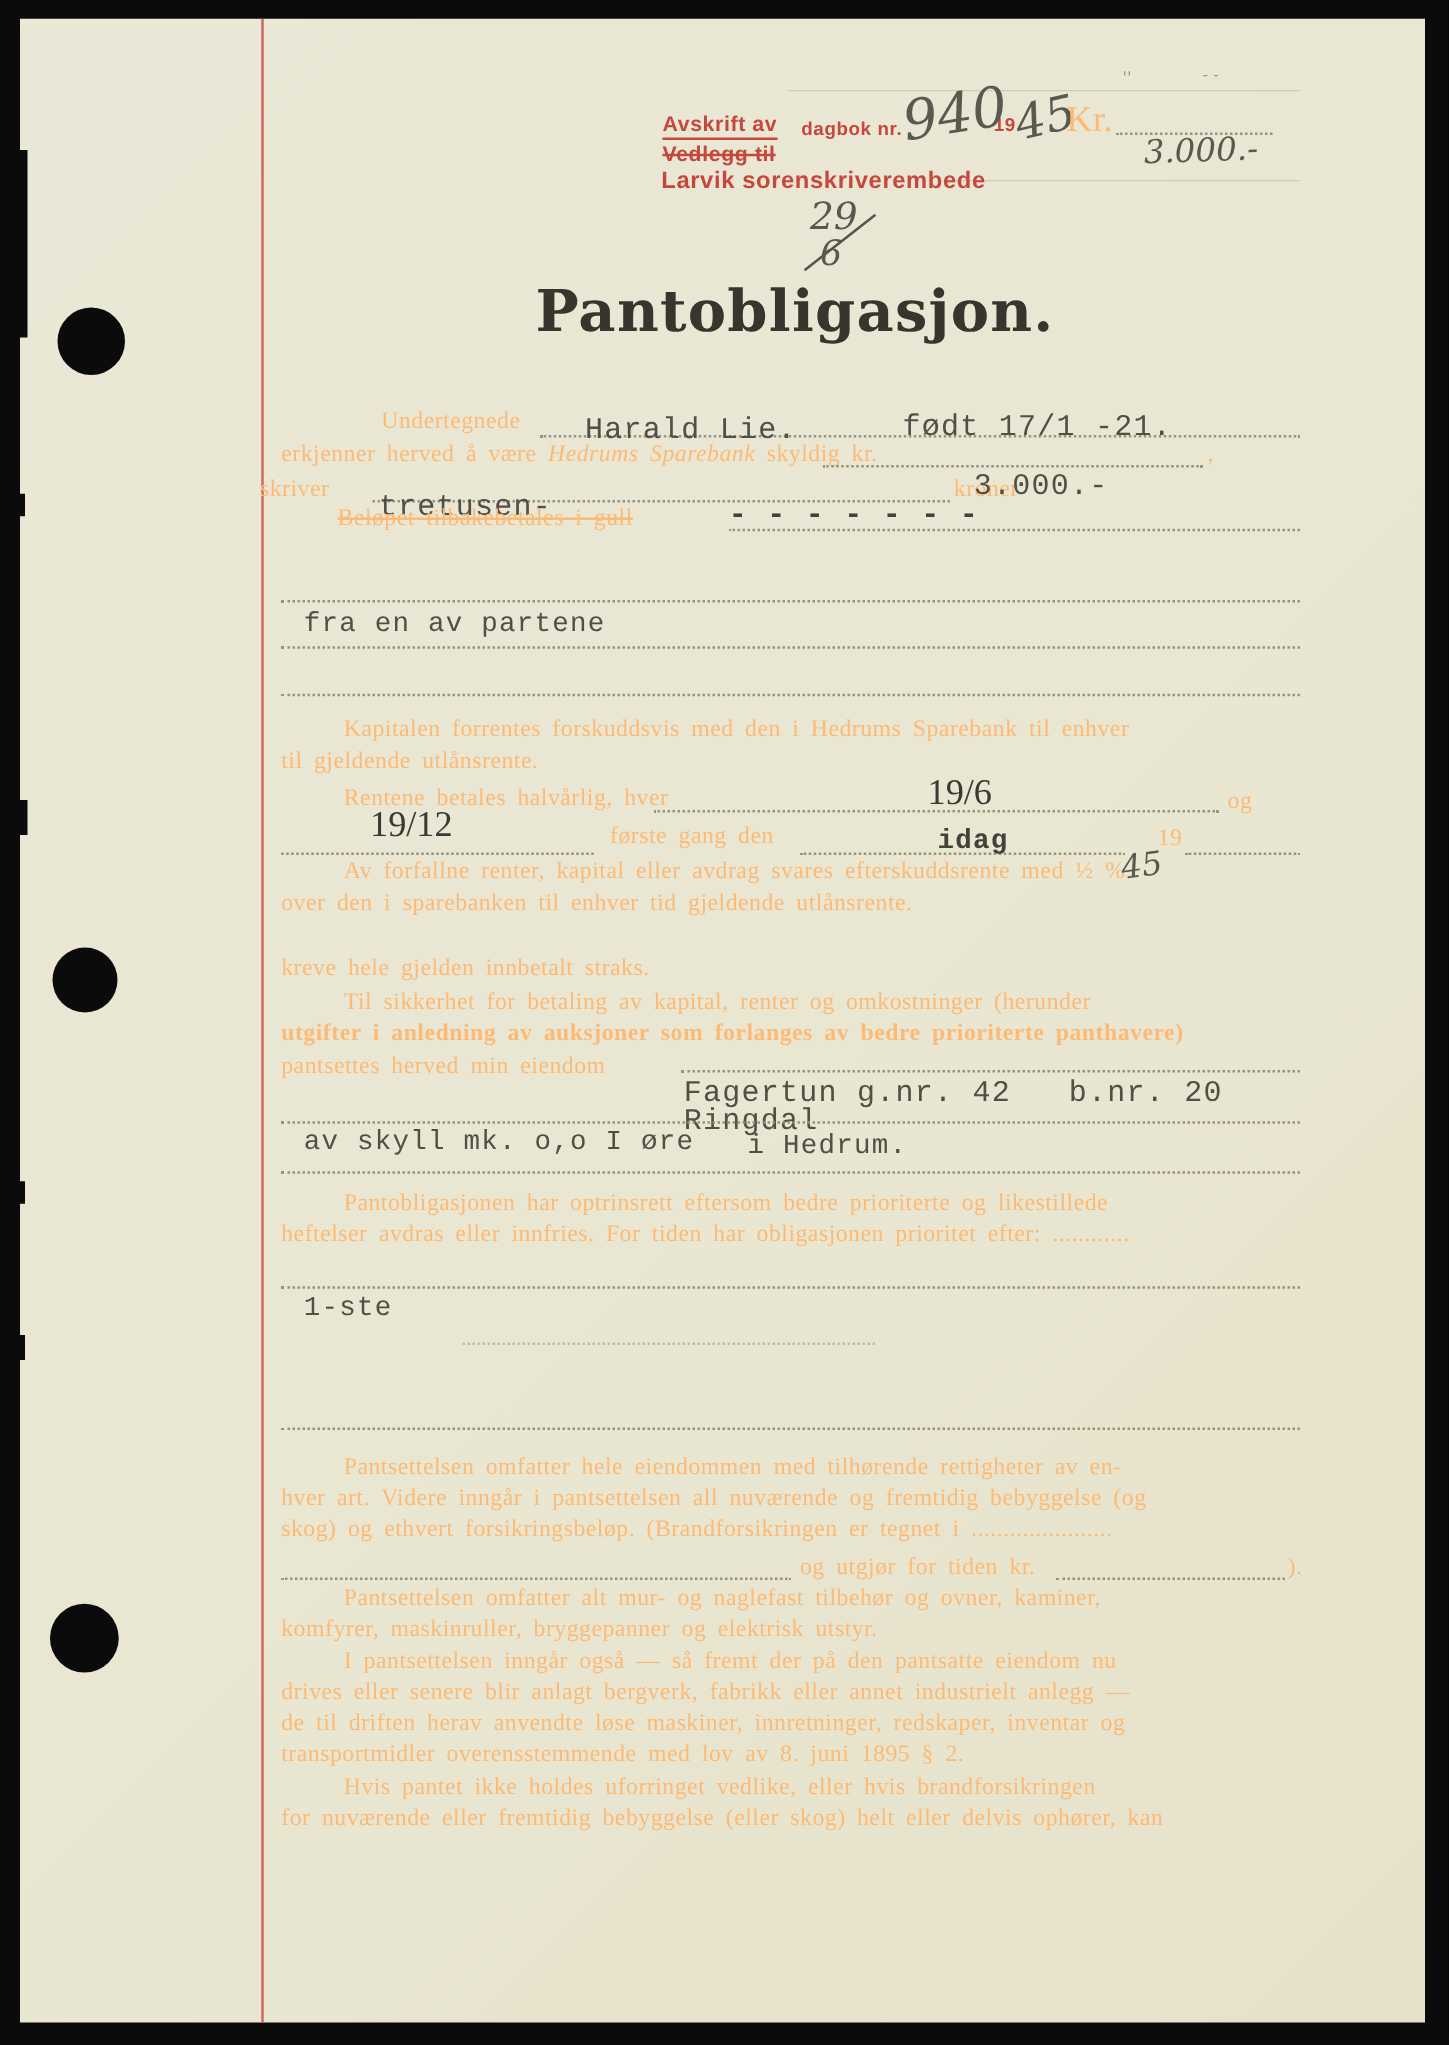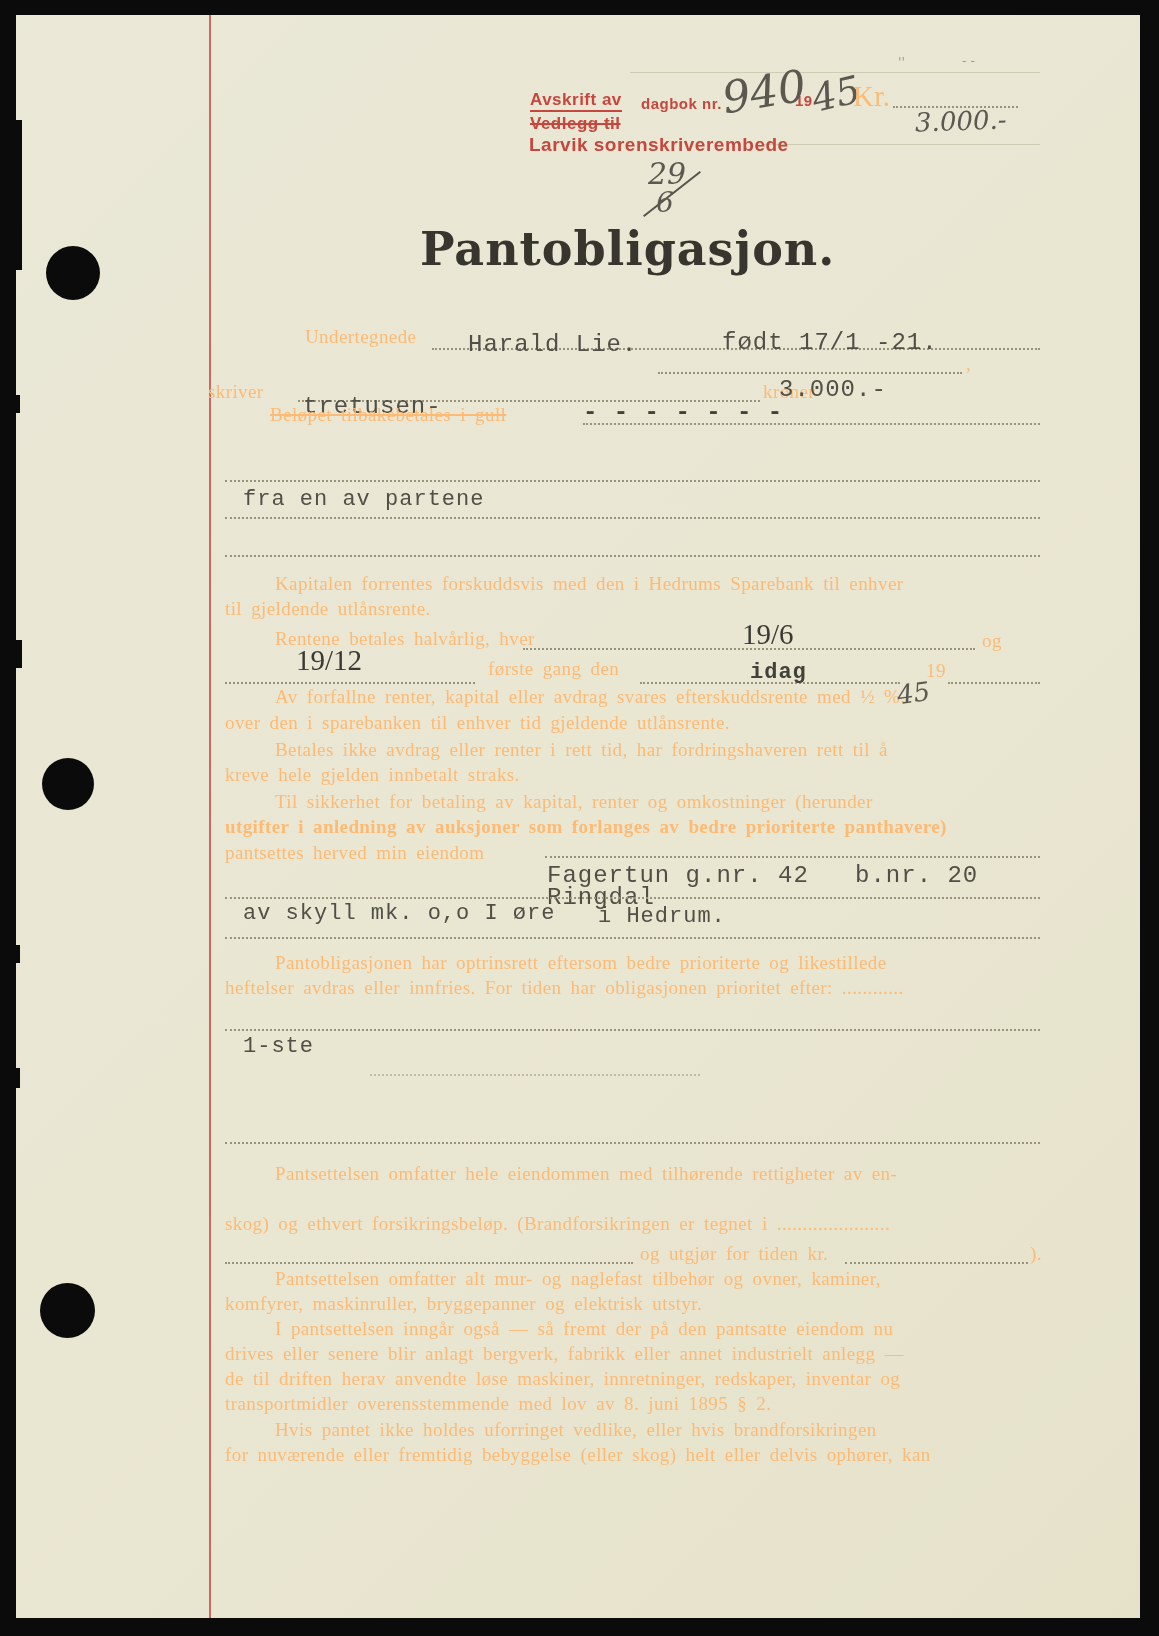--- a/index.html
+++ b/index.html
@@ -19,21 +19,21 @@
   .typed{position:absolute;font-family:"Liberation Mono","DejaVu Sans Mono",monospace;font-size:24px;
          color:#514f46;letter-spacing:1px;white-space:pre;}
   .typed.big{font-size:22px;}
   .typed.bold{font-weight:bold;color:#43413a;}
   .hw{position:absolute;font-family:"DejaVu Serif",serif;font-style:italic;color:#5a584f;white-space:pre;}
   .redp{position:absolute;font-family:"Liberation Sans",sans-serif;color:#c5473d;font-weight:bold;
         letter-spacing:.5px;white-space:pre;}
   .underl{border-bottom:2px solid #c5473d;padding-bottom:1px;}
   .strikered{text-decoration:line-through;text-decoration-thickness:2px;}
   .bigdate{position:absolute;font-family:"Liberation Serif",serif;font-size:29px;color:#3b3933;white-space:pre;}
-  #title{position:absolute;left:420px;top:222px;width:432px;
+  #title{position:absolute;left:420px;top:222px;width:432px;text-align:center;
          font-family:"DejaVu Serif",serif;font-weight:bold;font-size:46px;letter-spacing:1px;color:#37352d;}
   .slash{position:absolute;width:72px;height:2px;background:#55534b;transform:rotate(-38deg);}
 </style>
 </head>
 <body>
 
 <div id="scan">
   <div id="page"></div>
   <div class="redline"></div>
 
@@ -66,20 +66,21 @@
   <div class="slash" style="left:636px;top:193px;"></div>
   <div class="hw" style="left:656px;top:186px;font-size:28px;">6</div>
 
   <div id="title">Pantobligasjon.</div>
 
   <div class="printed" style="left:305px;top:326px;">Undertegnede</div>
   <div class="dotline" style="left:432px;top:348px;width:608px;"></div>
   <div class="typed" style="left:468px;top:331px;">Harald Lie.</div>
   <div class="typed" style="left:722px;top:329px;">født 17/1 -21.</div>
 
+  <div class="printed" style="left:225px;top:353px;"><span>erkjenner herved å være </span><span class="it">Hedrums Sparebank</span><span> skyldig kr.</span></div>
   <div class="dotline" style="left:658px;top:372px;width:304px;"></div>
   <div class="printed" style="left:966px;top:353px;">,</div>
 
   <div class="printed" style="left:208px;top:381px;">skriver</div>
   <div class="dotline" style="left:298px;top:400px;width:462px;"></div>
   <div class="printed" style="left:763px;top:381px;">kroner</div>
   <div class="typed" style="left:779px;top:376px;">3.000.-</div>
   <div class="typed" style="left:303px;top:393px;">tretusen-</div>
   <div class="printed strike" style="left:270px;top:404px;">Beløpet tilbakebetales i gull</div>
   <div class="typed bold" style="left:583px;top:399px;">- - - - - - -</div>
@@ -103,21 +104,20 @@
   <div class="printed" style="left:926px;top:660px;">19</div>
   <div class="dotline" style="left:225px;top:682px;width:250px;"></div>
   <div class="dotline" style="left:640px;top:682px;width:260px;"></div>
   <div class="dotline" style="left:948px;top:682px;width:92px;"></div>
   <div class="typed big bold" style="left:750px;top:660px;">idag</div>
 
   <div class="printed" style="left:275px;top:686px;">Av forfallne renter, kapital eller avdrag svares efterskuddsrente med ½ %.</div>
   <div class="hw" style="left:897px;top:678px;font-size:26px;transform:rotate(-8deg);">45</div>
   <div class="printed" style="left:225px;top:712px;">over den i sparebanken til enhver tid gjeldende utlånsrente.</div>
 
-  <div class="printed" style="left:275px;top:739px;">Betales ikke avdrag eller renter i rett tid, har fordringshaveren rett til å</div>
   <div class="printed" style="left:225px;top:764px;">kreve hele gjelden innbetalt straks.</div>
 
   <div class="printed" style="left:275px;top:791px;">Til sikkerhet for betaling av kapital, renter og omkostninger (herunder</div>
   <div class="printed" style="left:225px;top:816px;font-weight:bold;">utgifter i anledning av auksjoner som forlanges av bedre prioriterte panthavere)</div>
   <div class="printed" style="left:225px;top:842px;">pantsettes herved min eiendom</div>
   <div class="dotline" style="left:545px;top:856px;width:495px;"></div>
   <div class="typed" style="left:547px;top:862px;">Fagertun g.nr. 42   b.nr. 20</div>
   <div class="typed" style="left:547px;top:884px;">Ringdal</div>
   <div class="dotline" style="left:225px;top:897px;width:815px;"></div>
   <div class="typed big" style="left:243px;top:901px;">av skyll mk. o,o I øre</div>
@@ -125,20 +125,21 @@
   <div class="dotline" style="left:225px;top:937px;width:815px;"></div>
 
   <div class="printed" style="left:275px;top:952px;">Pantobligasjonen har optrinsrett eftersom bedre prioriterte og likestillede</div>
   <div class="printed" style="left:225px;top:977px;">heftelser avdras eller innfries. For tiden har obligasjonen prioritet efter: ............</div>
   <div class="dotline" style="left:225px;top:1029px;width:815px;"></div>
   <div class="typed big" style="left:243px;top:1034px;">1-ste</div>
   <div class="dotline" style="left:370px;top:1074px;width:330px;opacity:.5;"></div>
   <div class="dotline" style="left:225px;top:1142px;width:815px;"></div>
 
   <div class="printed" style="left:275px;top:1163px;">Pantsettelsen omfatter hele eiendommen med tilhørende rettigheter av en-</div>
+  <div class="printed" style="left:225px;top:1188px;">hver art. Videre inngår i pantsettelsen all nuværende og fremtidig bebyggelse (og</div>
   <div class="printed" style="left:225px;top:1213px;">skog) og ethvert forsikringsbeløp. (Brandforsikringen er tegnet i ......................</div>
   <div class="dotline" style="left:225px;top:1262px;width:408px;"></div>
   <div class="printed" style="left:640px;top:1243px;">og utgjør for tiden kr.</div>
   <div class="dotline" style="left:845px;top:1262px;width:183px;"></div>
   <div class="printed" style="left:1030px;top:1243px;">).</div>
 
   <div class="printed" style="left:275px;top:1268px;">Pantsettelsen omfatter alt mur- og naglefast tilbehør og ovner, kaminer,</div>
   <div class="printed" style="left:275px;top:1318px;">I pantsettelsen inngår også — så fremt der på den pantsatte eiendom nu</div>
 
   <div class="printed" style="left:225px;top:1293px;">komfyrer, maskinruller, bryggepanner og elektrisk utstyr.</div>

